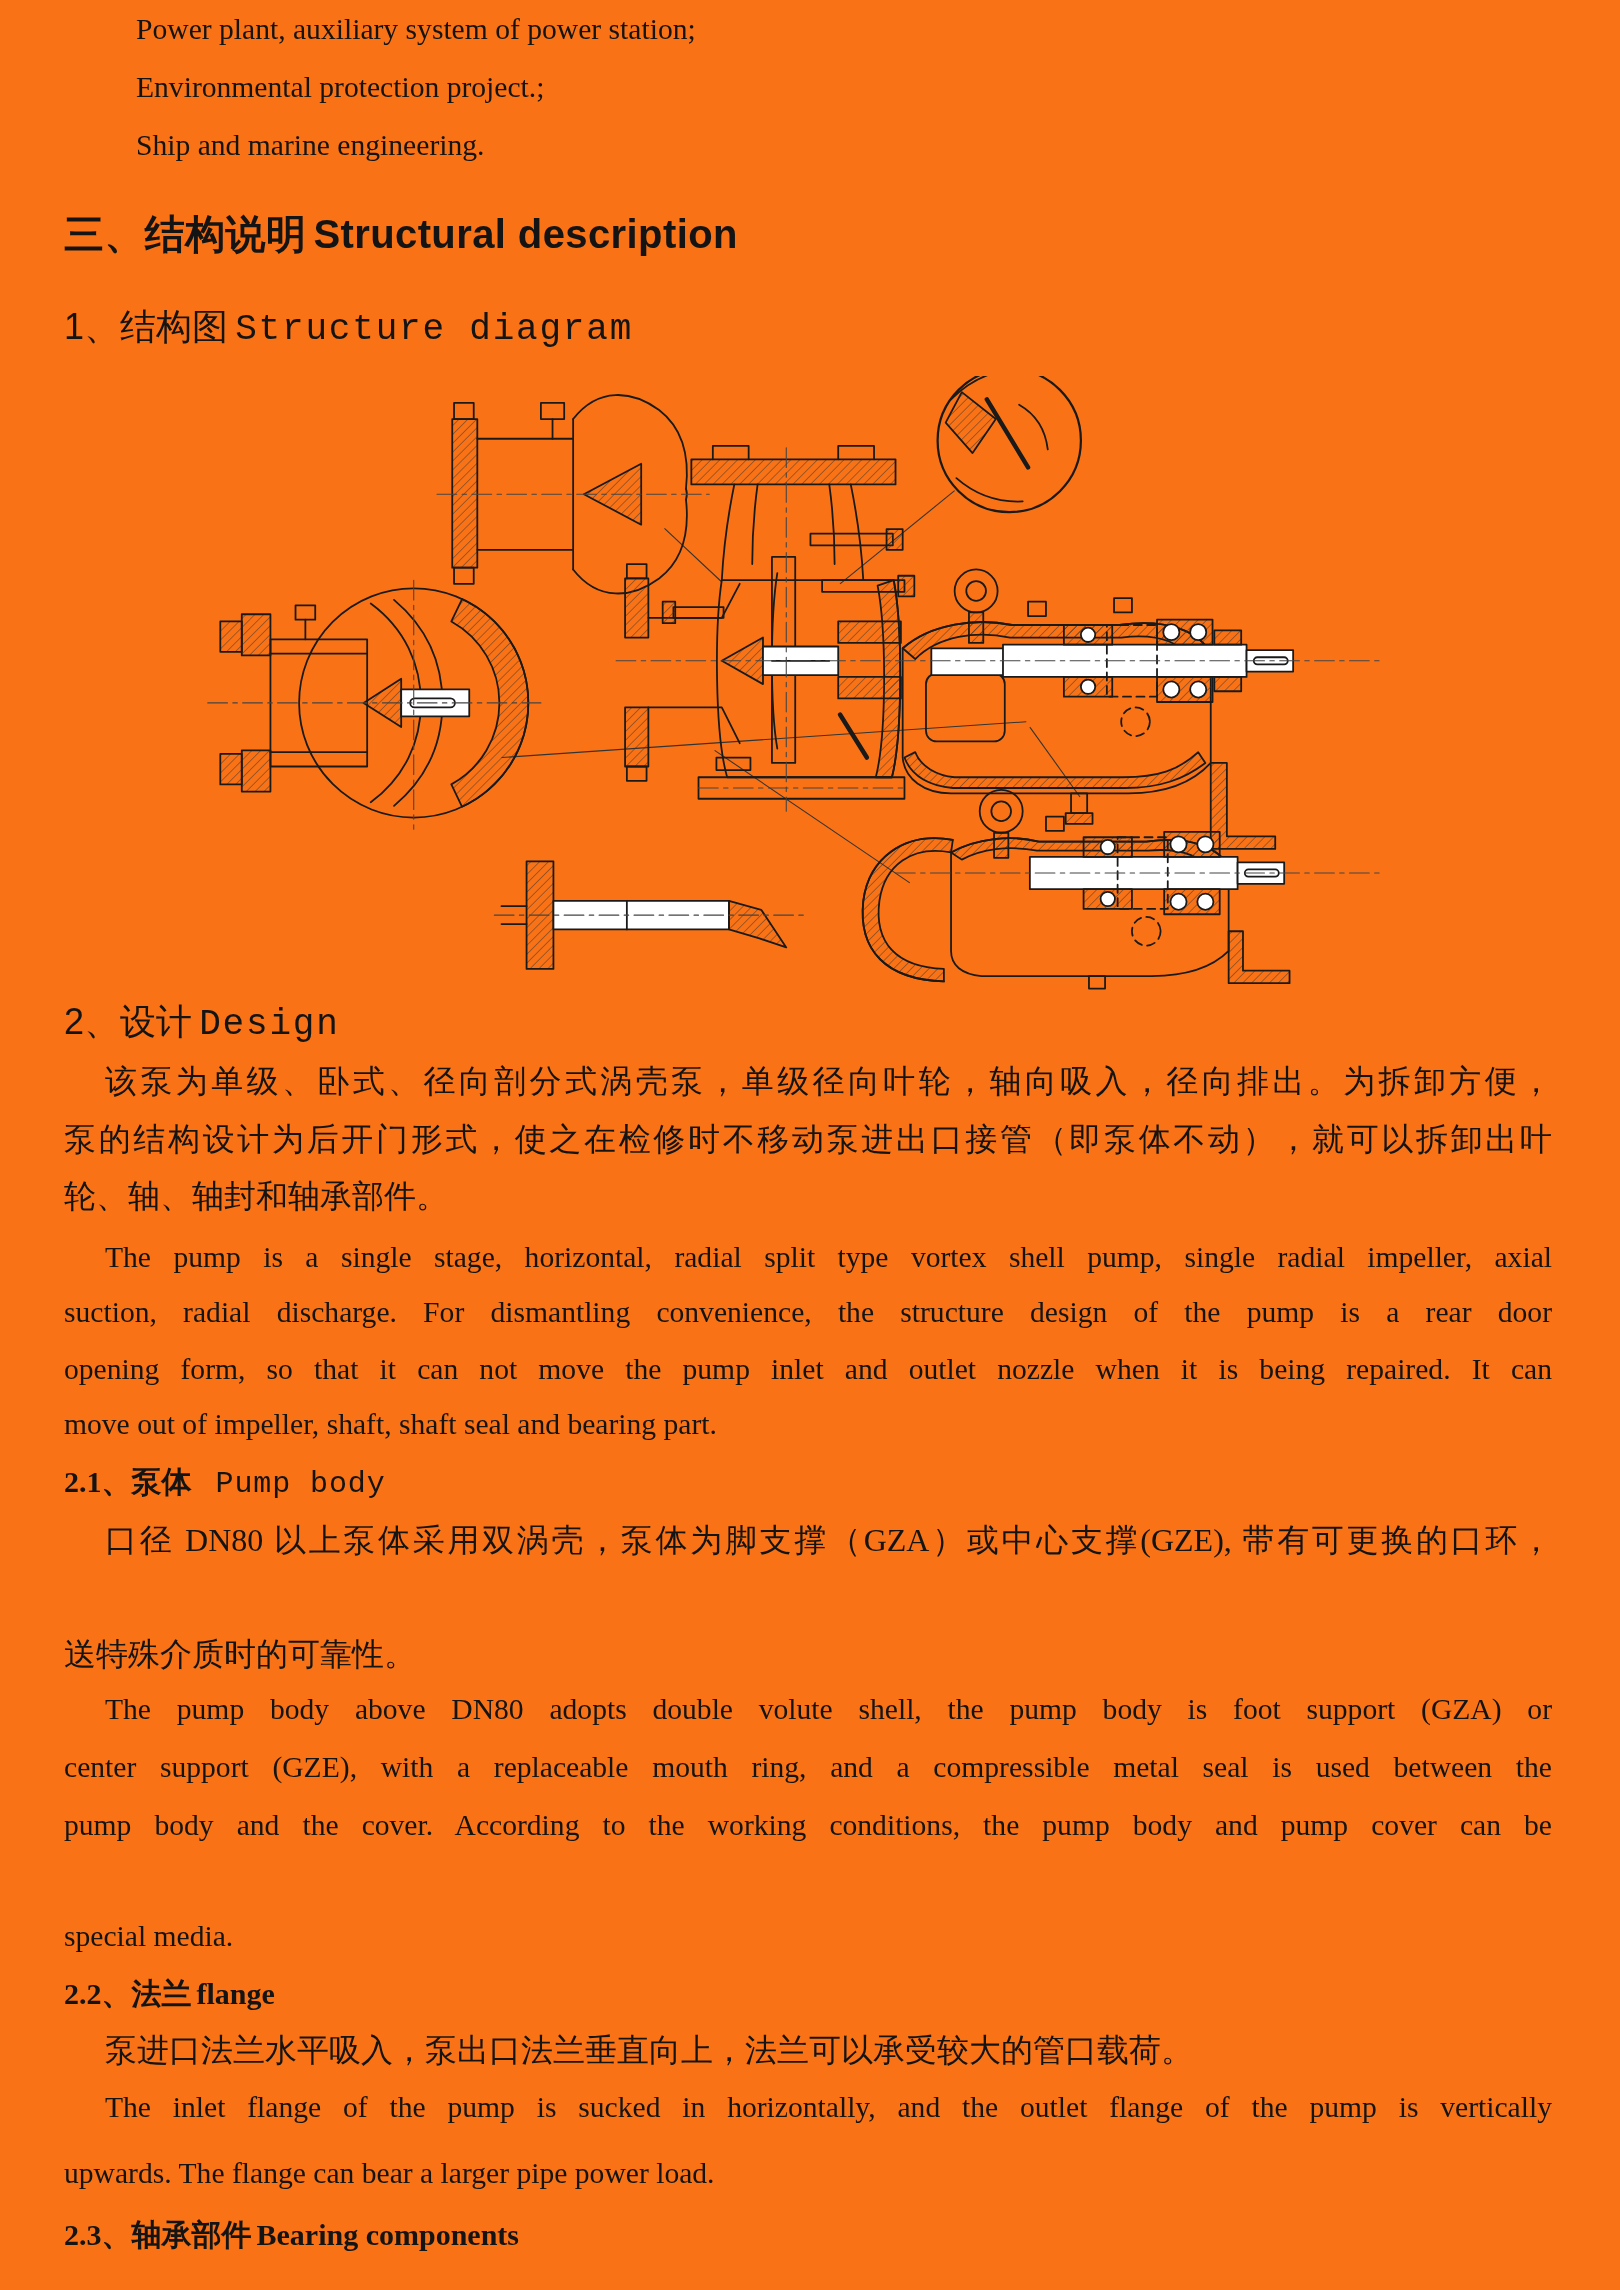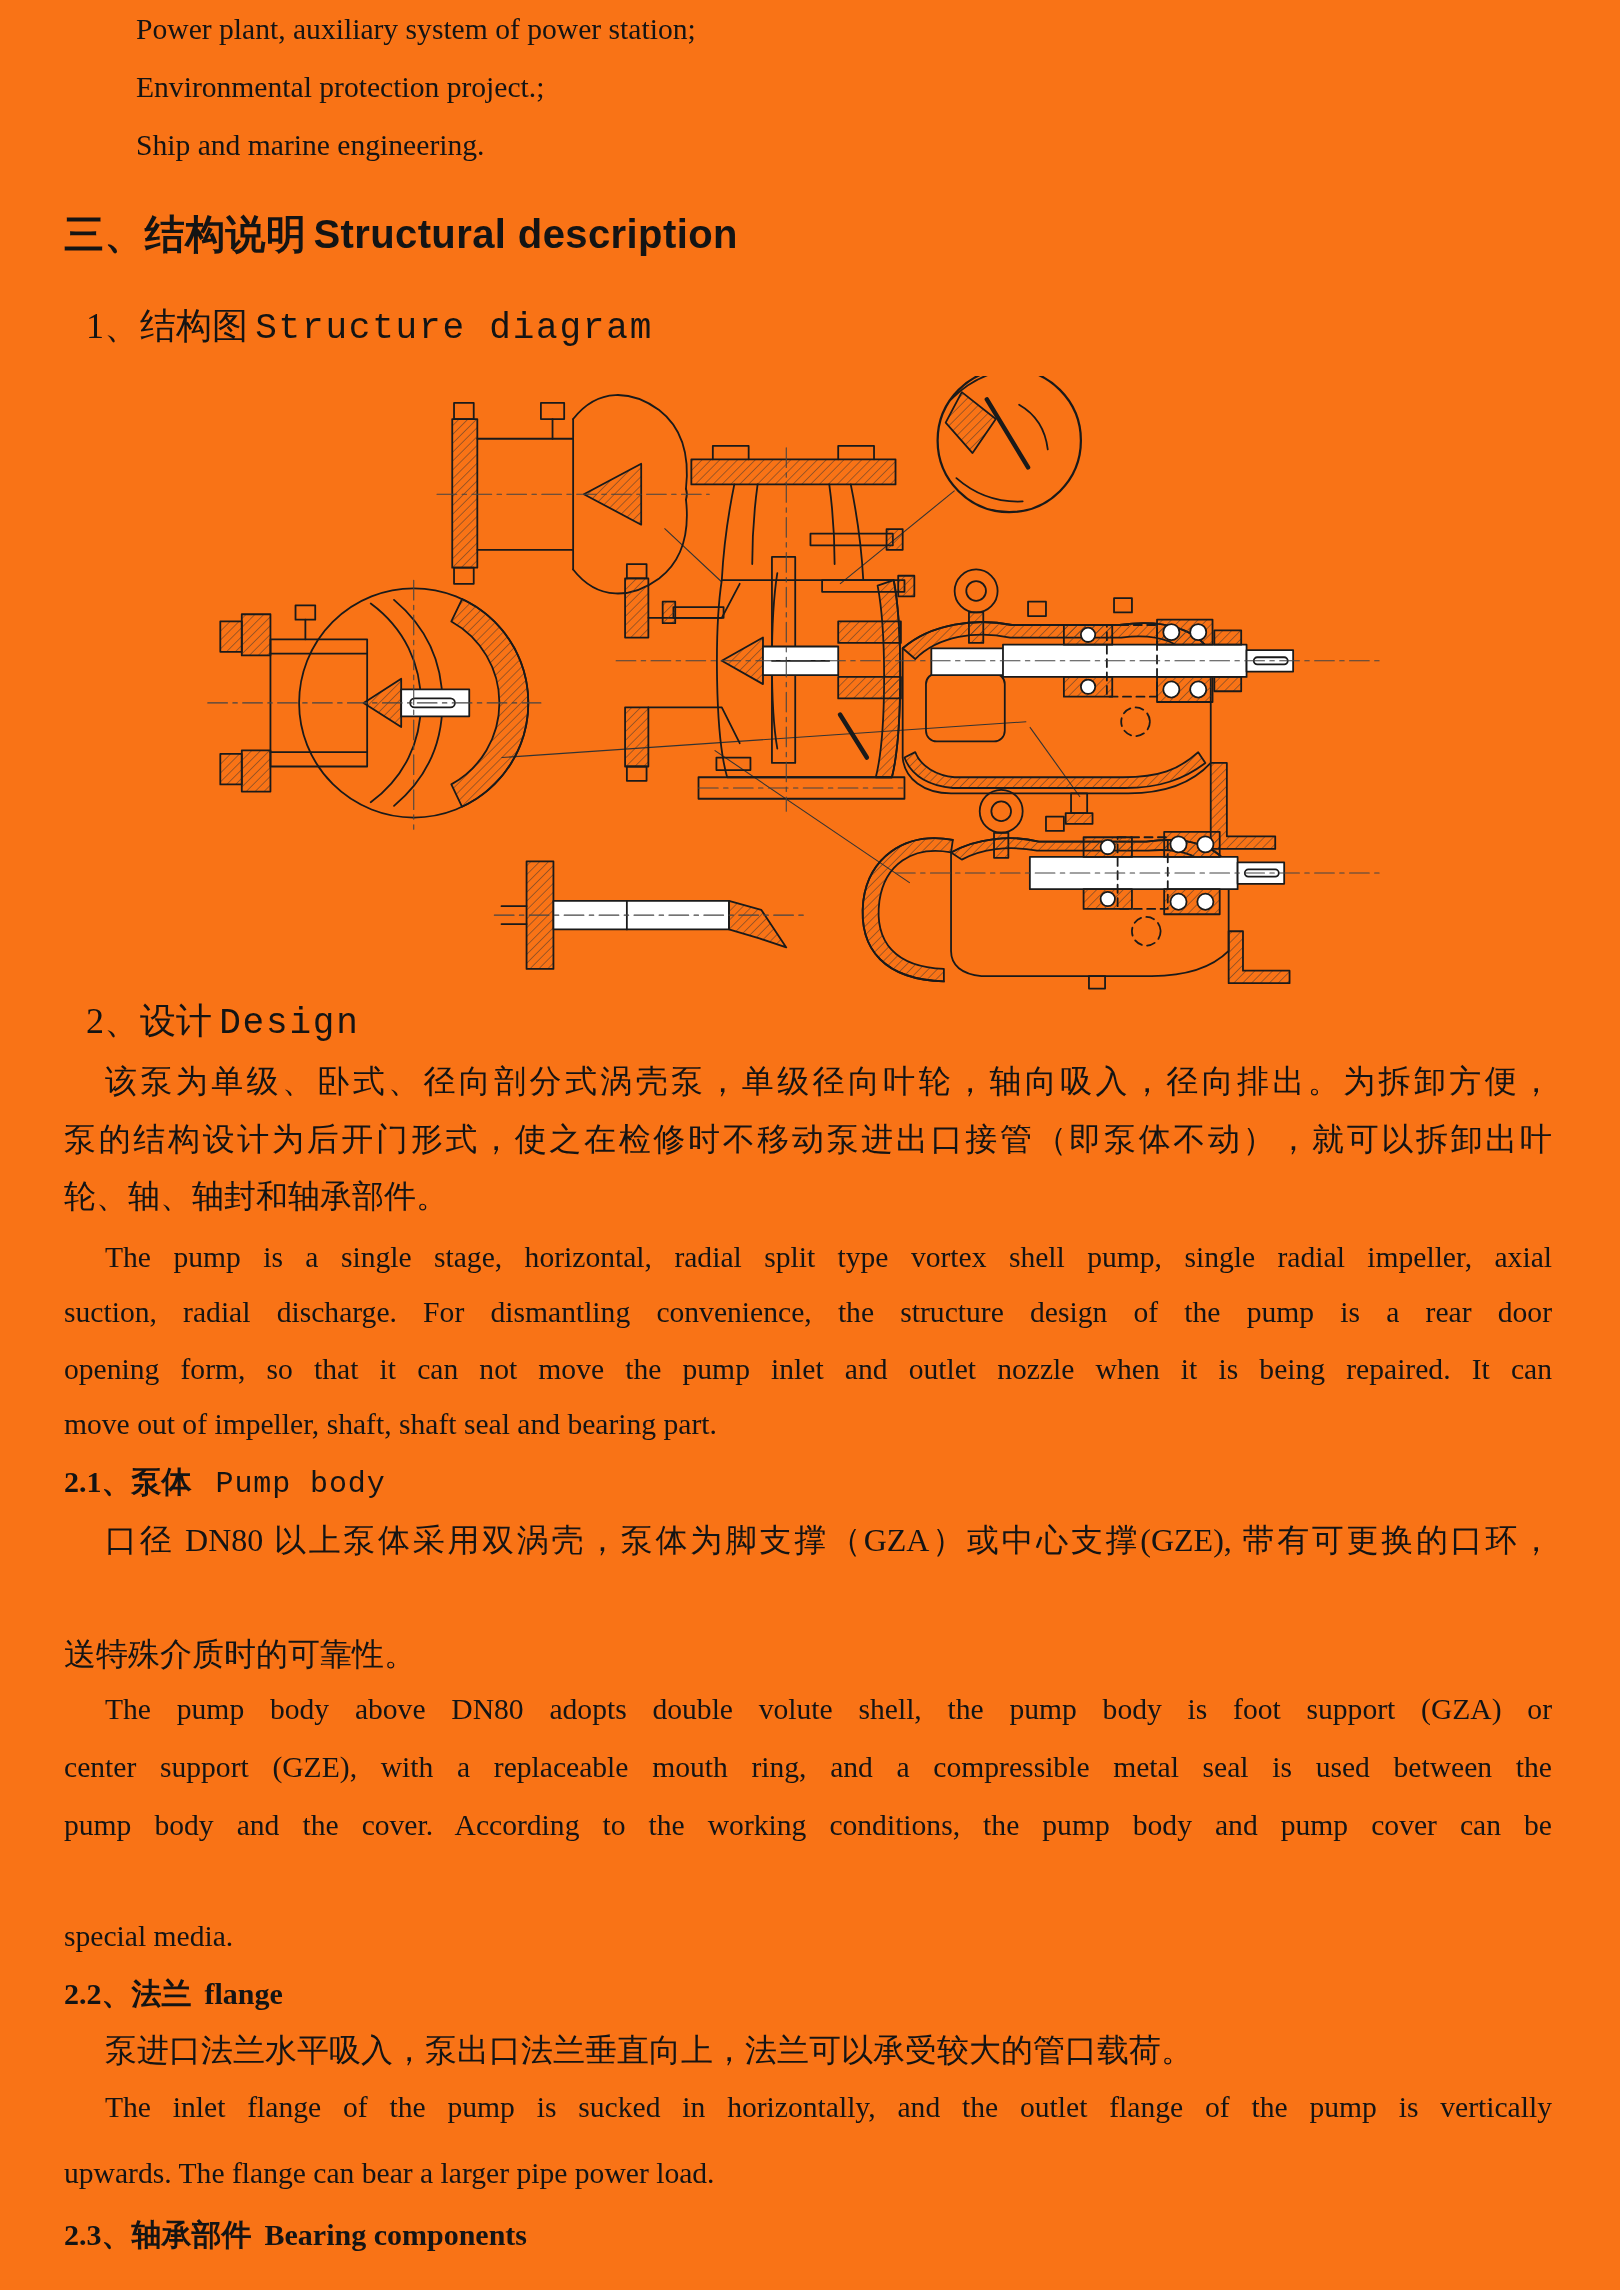--- a/index.html
+++ b/index.html
@@ -6,25 +6,25 @@
   #page {
     position:relative; width:1620px; height:2291px;
     background:#f97316; color:#141414; overflow:hidden;
     font-family:"Liberation Serif","DejaVu Serif",serif;
   }
   .abs { position:absolute; left:64px; right:68px; line-height:1.25; }
   .intro-line { left:136px; font-size:29.6px; white-space:nowrap; }
   .h1 { font-family:"Liberation Sans","DejaVu Sans",sans-serif; font-weight:700; font-size:40px; letter-spacing:0.4px; }
   .h1 .en { margin-left:7px; }
   .h2 { font-size:36px; }
-  .h2 .cn { font-family:Liberation Serif, serif;margin-left:22px; }
+  .h2 .cn { font-family:Liberation Sans, sans-serif; }
   .h2 .en { font-family:Liberation Mono, monospace; letter-spacing:1.8px; margin-left:7.2px; }
   .h3 { font-size:30px; font-weight:700; }
   .h3 .en-mono { font-family:Liberation Mono, monospace; font-weight:400; letter-spacing:0.9px; margin-left:24px; }
-  .h3 .en-bold { font-weight:700; margin-left:13px;text-align:center; }
+  .h3 .en-bold { font-weight:700; margin-left:5px;text-align:center; }
   .cnline { font-size:32px; }
   .enline { font-size:29.6px; }
   .jfull { text-align:justify; text-align-last:justify; }
   .ind { padding-left:41px; }
   #diagram { position:absolute; left:0; top:376px; width:1620px; height:618px; }
   #diagram .ink { stroke:#1a1a1a; fill:none; stroke-width:2; stroke-linejoin:round; stroke-linecap:round; }
   #diagram .cl { stroke:#444; stroke-width:1.2; stroke-dasharray:22 6 5 6; }
   #diagram .leader { stroke:#333; stroke-width:1.2; }
   #diagram .dash { stroke-dasharray:9 6; }
 </style>

